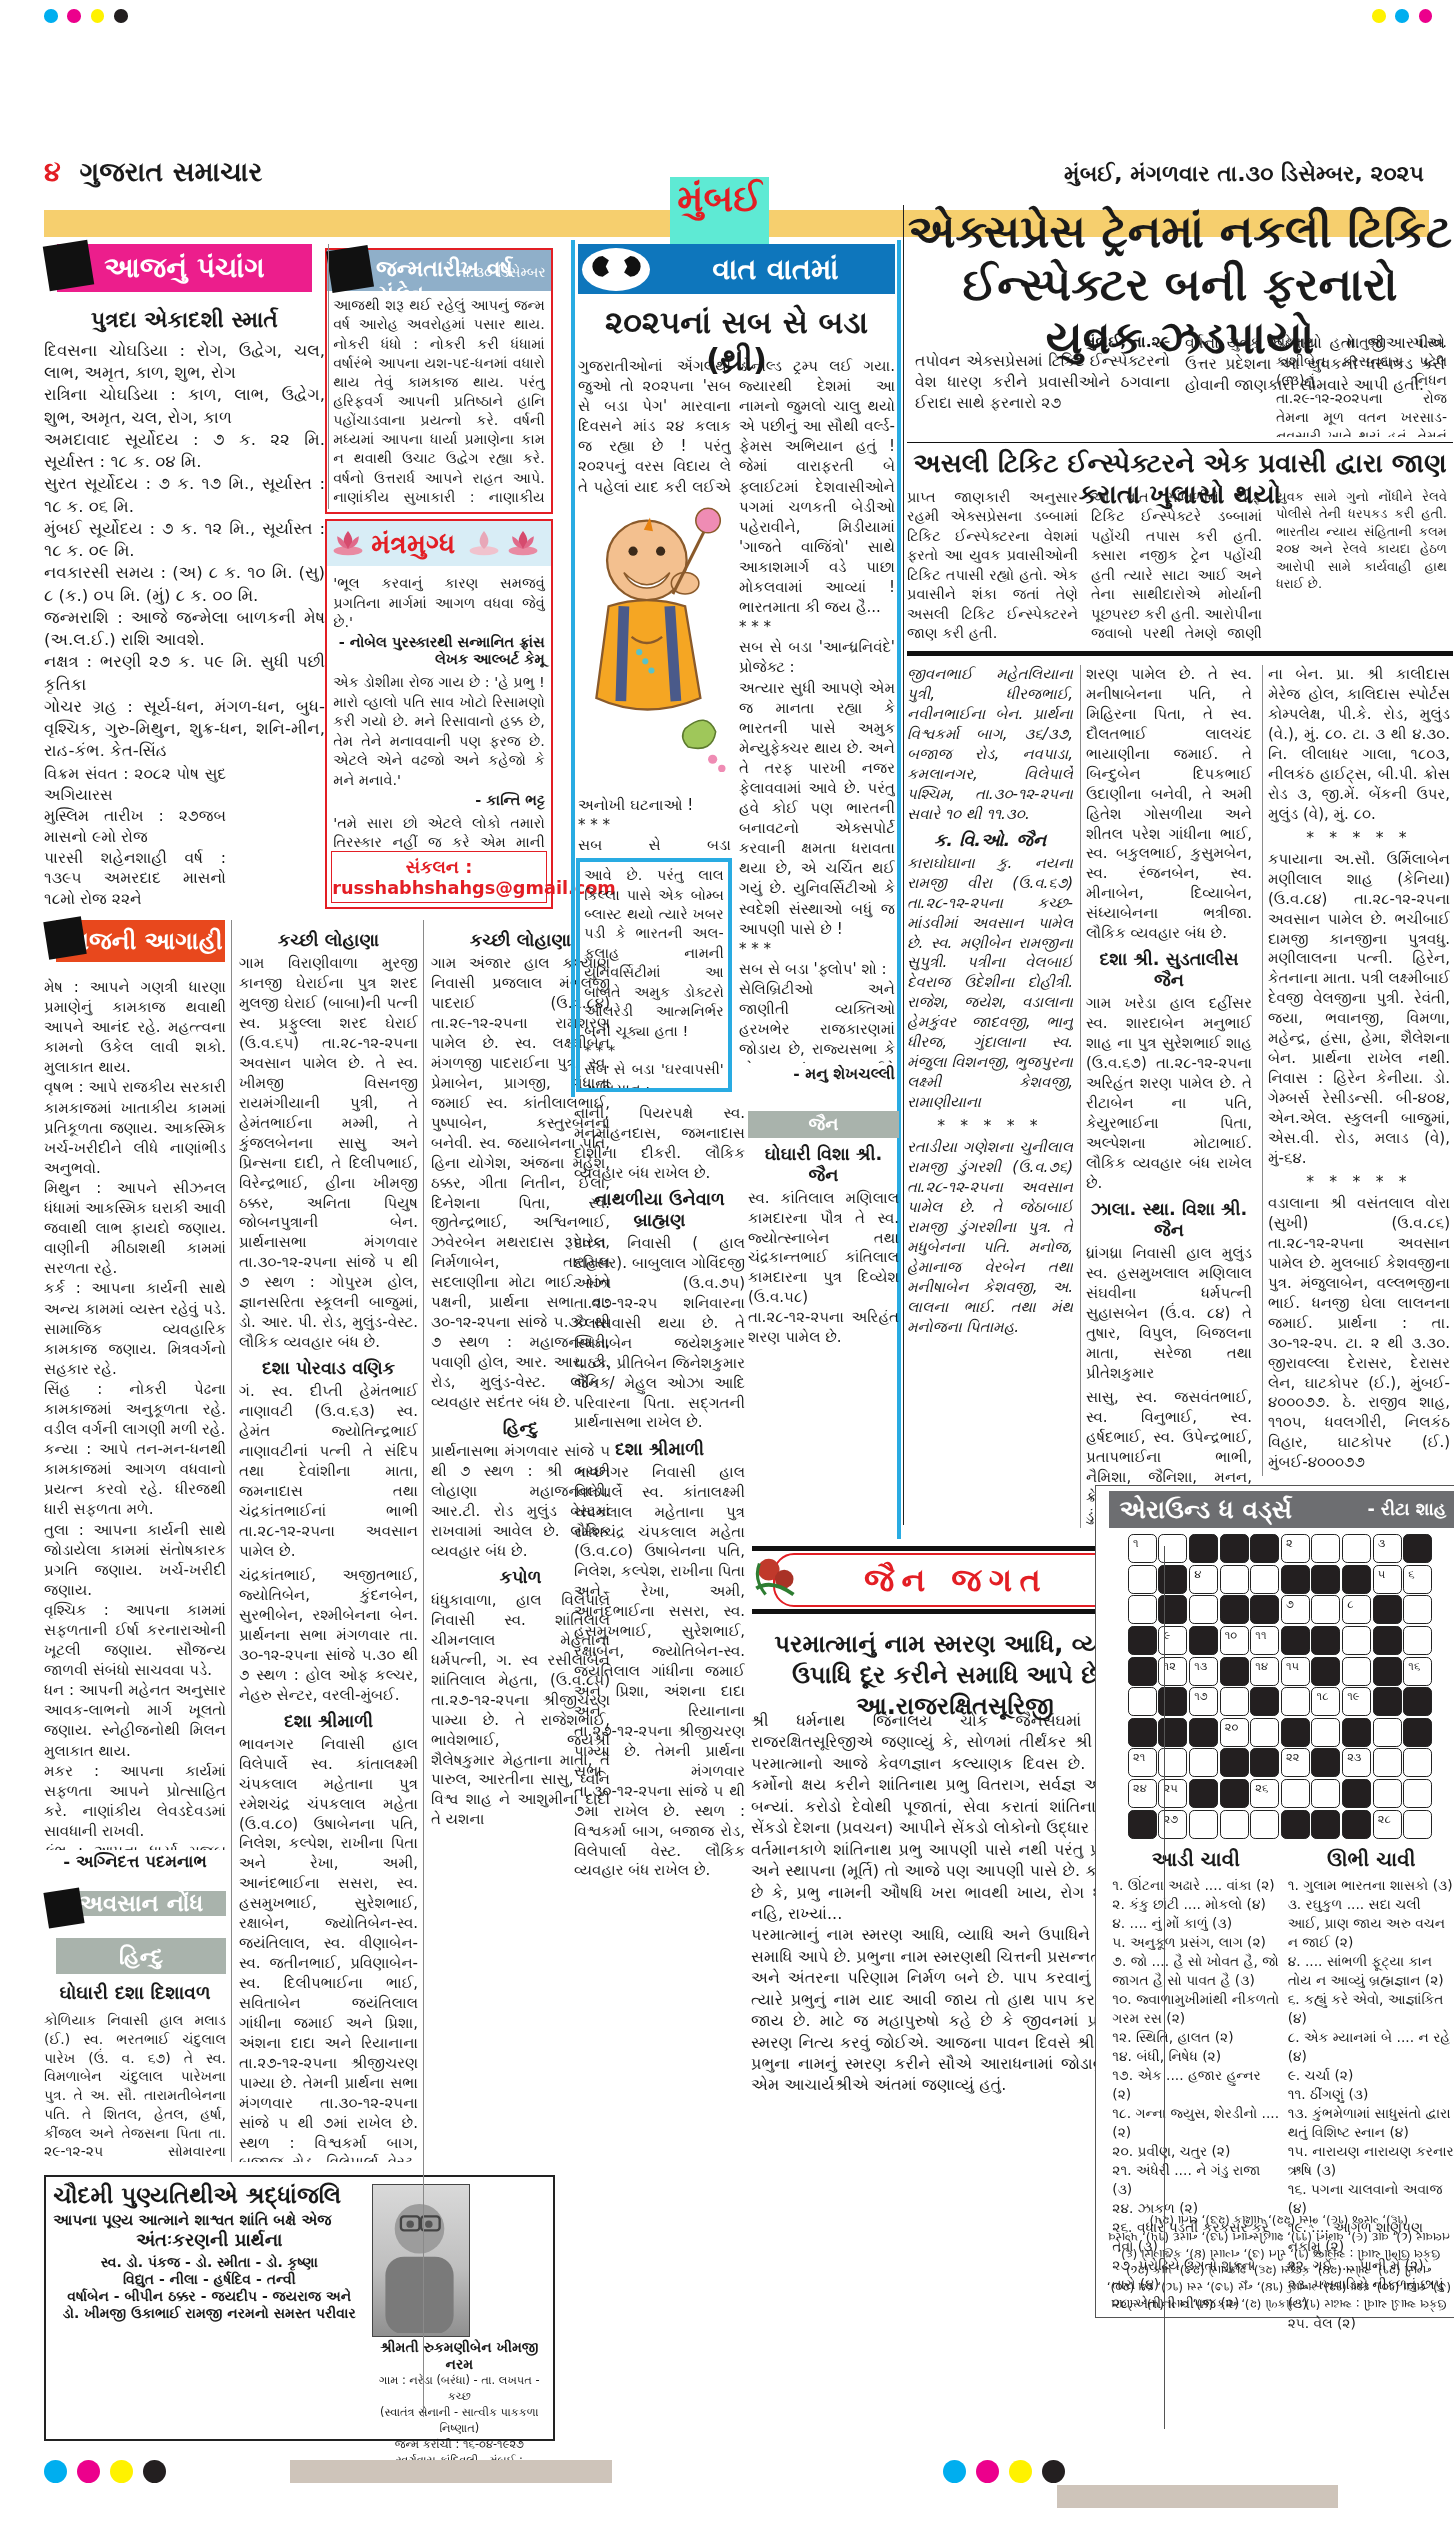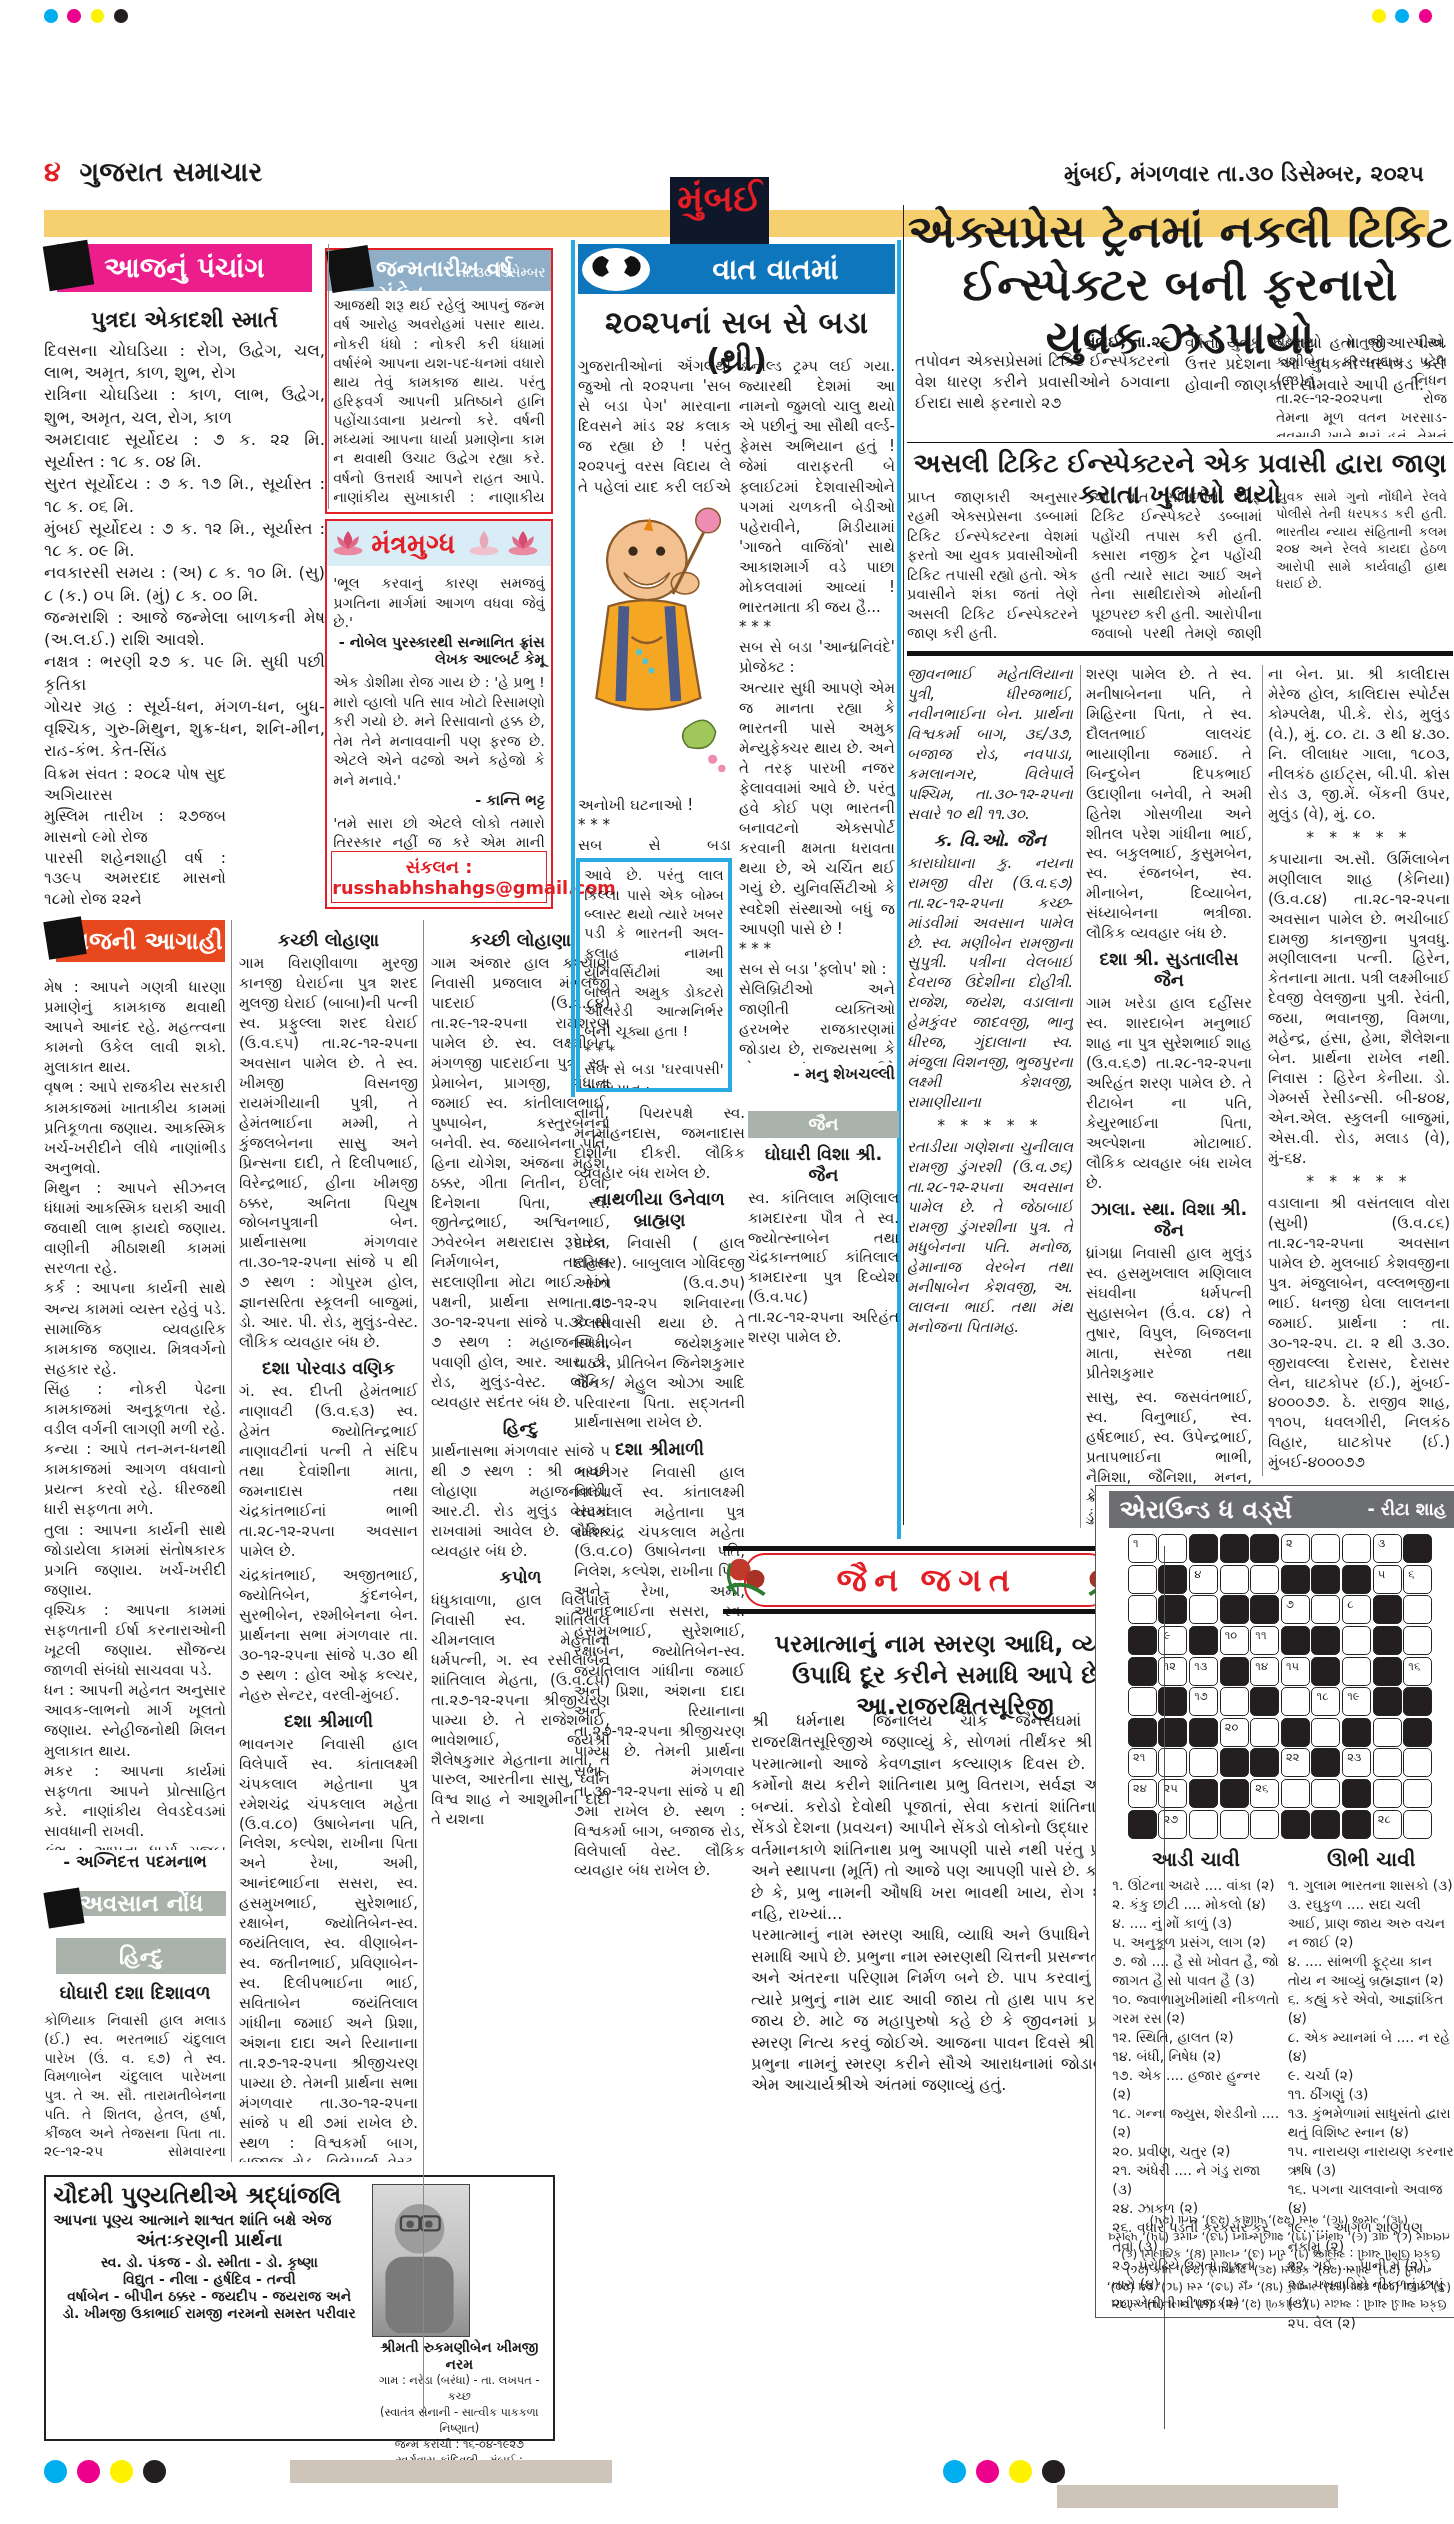--- a/index.html
+++ b/index.html
@@ -50,21 +50,21 @@
     <span class="regdot" style="background:#00aeef;width:13.5px;height:13.5px;"></span>
     <span class="regdot" style="background:#ec008c;width:13.5px;height:13.5px;"></span>
   </div>
 
   <div class="abs" style="left:44px;top:156px;font-size:27px;font-weight:bold;">
     <span style="color:#e31e24;">૪</span>
     <span style="margin-left:9.4px;">ગુજરાત સમાચાર</span>
   </div>
   <div class="abs" style="right:31px;top:161px;font-size:22px;font-weight:bold;">મુંબઈ, મંગળવાર તા.૩૦ ડિસેમ્બર, ૨૦૨૫</div>
   <div class="abs" style="left:44px;top:210px;width:1385px;height:27px;background:#f6cf6e;"></div>
-  <div class="abs" style="left:670px;top:177px;width:99px;height:68px;background:#0f172a;text-align:center;">
+  <div class="abs" style="left:670px;top:177px;width:99px;height:68px;background:#5eead4;text-align:center;">
     <span style="color:#e31e24;font-size:37px;font-weight:bold;">મુંબઈ</span>
   </div>
 
   <div class="abs bannerbar" style="left:57px;top:244px;width:255px;height:48px;background:#ec1e8c;justify-content:center;font-size:28px;">
     <span>આજનું પંચાંગ</span>
   </div>
   <div class="tiltsq" style="left:46px;top:243px;"></div>
   <div class="abs" style="left:44px;top:307px;width:281px;font-size:22px;font-weight:bold;text-align:center;">પુત્રદા એકાદશી સ્માર્ત</div>
   <div class="abs bodytxt" style="left:44px;top:340px;width:281px;height:416px;overflow:hidden;font-size:16.6px;">દિવસના ચોઘડિયા : રોગ, ઉદ્વેગ, ચલ, લાભ, અમૃત, કાળ, શુભ, રોગ
 રાત્રિના ચોઘડિયા : કાળ, લાભ, ઉદ્વેગ, શુભ, અમૃત, ચલ, રોગ, કાળ
@@ -307,21 +307,21 @@
     </div>
   <div class="abs" style="left:1268px;top:665px;width:182px;height:811px;overflow:hidden;">
       <div class="sec-p">ના બેન. પ્રા. શ્રી કાલીદાસ મેરેજ હોલ, કાલિદાસ સ્પોર્ટસ કોમ્પલેક્ષ, પી.કે. રોડ, મુલુંડ (વે.), મું. ૮૦. ટા. ૩ થી ૪.૩૦. નિ. લીલાધર ગાલા, ૧૮૦૩, નીલકંઠ હાઈટ્સ, બી.પી. ક્રોસ રોડ ૩, જી.મેં. બેંકની ઉપર, મુલુંડ (વે), મું. ૮૦.</div>
       <div class="stars">* * * * *</div>
       <div class="sec-p">કપાયાના અ.સૌ. ઉર્મિલાબેન મણીલાલ શાહ (કેનિયા) (ઉ.વ.૮૪) તા.૨૮-૧૨-૨૫ના અવસાન પામેલ છે. ભચીબાઈ દામજી કાનજીના પુત્રવધુ. મણીલાલના પત્ની. હિરેન, કેતનાના માતા. પત્રી લક્ષ્મીબાઈ દેવજી વેલજીના પુત્રી. રેવંતી, જયા, ભવાનજી, વિમળા, મહેન્દ્ર, હંસા, હેમા, શૈલેશના બેન. પ્રાર્થના રાખેલ નથી. નિવાસ : હિરેન કેનીયા. ડો. ગેમ્બર્સ રેસીડન્સી. બી-૪૦૪, એન.એલ. સ્કુલની બાજુમાં, એસ.વી. રોડ, મલાડ (વે), મું-૬૪.</div>
       <div class="stars">* * * * *</div>
       <div class="sec-p">વડાલાના શ્રી વસંતલાલ વોરા (સુખી) (ઉ.વ.૮૬) તા.૨૮-૧૨-૨૫ના અવસાન પામેલ છે. મુલબાઈ કેશવજીના પુત્ર. મંજુલાબેન, વલ્લભજીના ભાઈ. ધનજી ઘેલા લાલનના જમાઈ. પ્રાર્થના : તા. ૩૦-૧૨-૨૫. ટા. ૨ થી ૩.૩૦. જીરાવલ્લા દેરાસર, દેરાસર લેન, ઘાટકોપર (ઈ.), મુંબઈ- ૪૦૦૦૭૭. ઠે. રાજીવ શાહ, ૧૧૦૫, ધવલગીરી, નિલકંઠ વિહાર, ઘાટકોપર (ઈ.) મુંબઈ-૪૦૦૦૭૭</div>
       <div class="sec-p">ભટાર, સુરત.</div>
     </div>
 
-  <div class="abs" style="left:723px;top:1546px;width:408px;height:68px;font-family:Liberation Serif, serif;">
+  <div class="abs" style="left:752px;top:1546px;width:408px;height:68px;">
     <div style="position:absolute;inset:0;border-top:5.2px solid #111;border-bottom:5.2px solid #111;"></div>
     <div style="position:absolute;left:21px;right:21px;top:7.3px;bottom:7.3px;border:2.6px solid #e31e24;border-radius:21px;display:flex;align-items:center;justify-content:center;background:#fff;">
       <span style="color:#e31e24;font-size:32px;font-weight:bold;letter-spacing:7.3px;">જૈન જગત</span>
     </div>
     <svg width="62" height="62" viewBox="0 0 40 40" style="position:absolute;left:-5.2px;top:2.1px;">
       <circle cx="14" cy="14" r="7" fill="#c0392b"></circle>
         <circle cx="24" cy="20" r="6" fill="#a93226"></circle>
       <path d="M6 26 Q16 20 30 30" stroke="#2e7d32" stroke-width="2.5" fill="none"></path>
       <path d="M8 10 Q4 20 12 30" stroke="#2e7d32" stroke-width="2" fill="none"></path>
     </svg>

